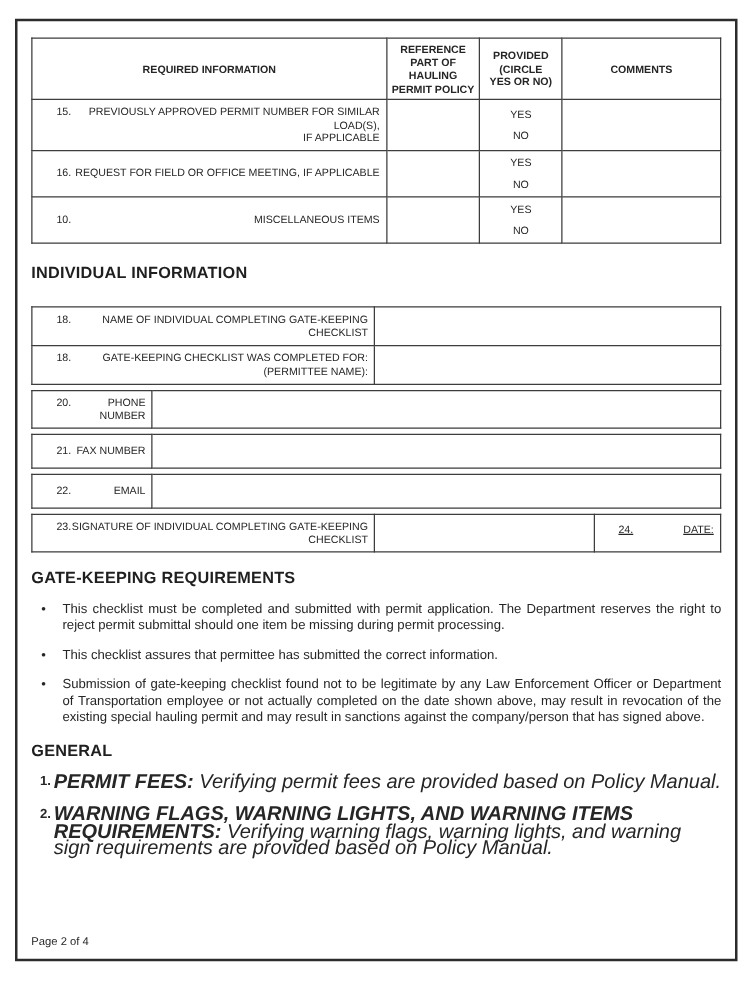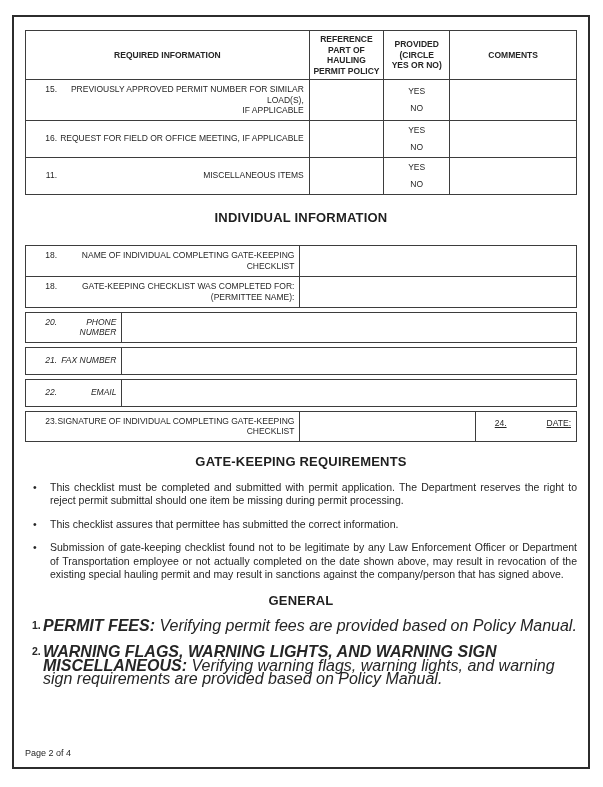--- a/index.html
+++ b/index.html
@@ -24,27 +24,27 @@
   .numlbl .lbl{flex:1;font-size:8.5px;line-height:10.5px;white-space:pre-line;}
   .lblcell{vertical-align:middle;}
   .yn{
     display:flex;flex-direction:column;justify-content:space-between;
     align-items:center;height:34px;padding:4px 0;box-sizing:border-box;
   }
   .yn div{font-size:8.5px;line-height:9px;}
   
   .ibox{margin-top:4px;}
   .ibox td{height:31px;}
-  .rowsm td{height:27px;font-style:italic;}
+  .rowsm td{height:27px;}
   .r23 td{height:28px;}
   .datecell{vertical-align:top;text-decoration:underline;}
   .datecell .numlbl{padding-top:5px;}
   
   .section-title{
-    text-align:center;font-weight:bold;font-size:13px;letter-spacing:0.2px;color:#1f1f1f;
+    font-weight:bold;font-size:13px;letter-spacing:0.2px;color:#1f1f1f;
   }
   .ti-ind{margin:15px 0 20px 0;}
   .ti-gk{margin:12px 0 12px 0;}
   .ti-gen{margin:11px 0 11px 0;}
   .bullet{display:flex;margin:0 0 10px 0;}
   .bullet .dot{flex:0 0 25px;padding-left:8px;box-sizing:border-box;font-size:10.5px;line-height:13.5px;}
   .bullet .btext{flex:1;font-size:10.5px;line-height:13.5px;text-align:justify;}
   .gpara{font-size:10.5px;line-height:13.5px;margin:0 0 13px 0;text-align:justify;}
   .gitem{display:flex;margin:0 0 13px 0;}
   .gitem .gnum{flex:0 0 18px;padding-left:7px;box-sizing:border-box;font-weight:bold;font-size:10.5px;line-height:13.5px;}
@@ -112,21 +112,21 @@
             <div class="yn">
         <div>YES</div>
         <div>NO</div>
       </div>
           </td>
       <td></td>
     </tr>
     <tr>
       <td class="lblcell">
             <div class="numlbl">
-        <span class="num">11.</span>
+        <span class="num">10.</span>
         <span class="lbl">MISCELLANEOUS ITEMS</span>
       </div>
           </td>
       <td></td>
       <td>
             <div class="yn">
         <div>YES</div>
         <div>NO</div>
       </div>
           </td>
@@ -263,20 +263,20 @@
 
   <div class="section-title ti-gen">GENERAL</div>
 
 
   <div class="gitem">
     <span class="gnum">1.</span>
     <span class="gtext"><span class="glead">PERMIT FEES:</span><span> Verifying permit fees are provided based on Policy Manual.</span></span>
   </div>
   <div class="gitem">
     <span class="gnum">2.</span>
-    <span class="gtext"><span class="glead">WARNING FLAGS, WARNING LIGHTS, AND WARNING SIGN MISCELLANEOUS:</span><span> Verifying warning flags, warning lights, and warning sign requirements are provided based on Policy Manual.</span></span>
+    <span class="gtext"><span class="glead">WARNING FLAGS, WARNING LIGHTS, AND WARNING ITEMS REQUIREMENTS:</span><span> Verifying warning flags, warning lights, and warning sign requirements are provided based on Policy Manual.</span></span>
   </div>
 
   <div class="footer">
     <span class="fpage">Page 2 of 4</span>
   </div>
 
 </div>
 
 </body></html>

